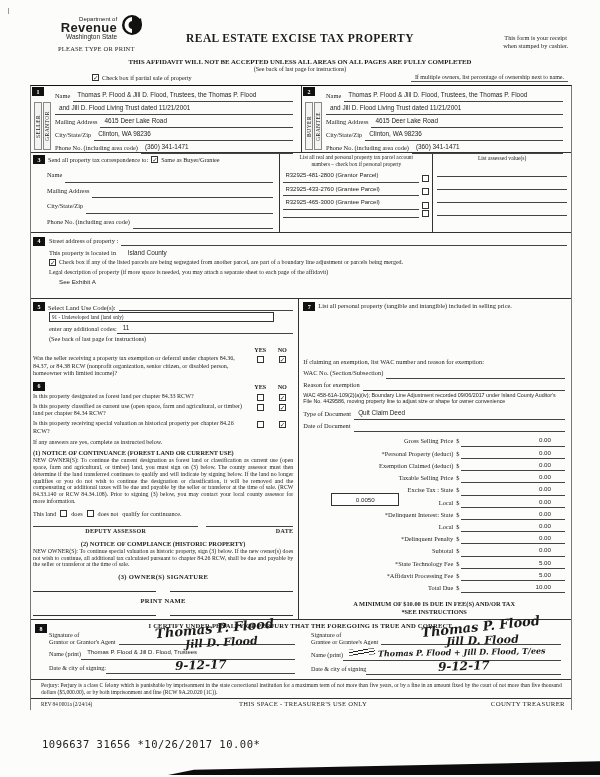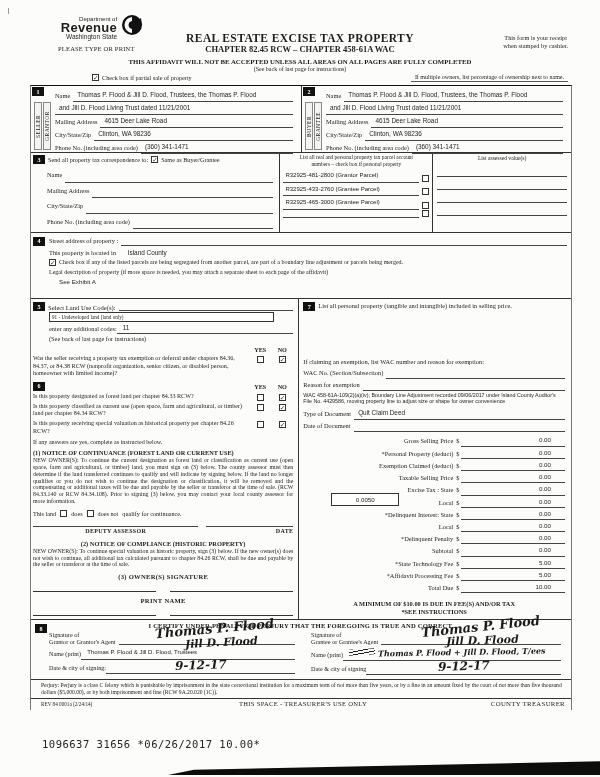--- a/index.html
+++ b/index.html
@@ -155,21 +155,20 @@
         <svg class="logo-mark" viewBox="0 0 26 24">
           <circle cx="13" cy="11" r="10" fill="#111"></circle>
           <path d="M13 3 A 8 8 0 0 0 5.5 11 A 8 8 0 0 0 13 19 L 13 15 A 4.5 4.5 0 0 1 9.5 11 A 4.5 4.5 0 0 1 13 7 Z" fill="#fcfcfa"></path>
           <path d="M22 4 L 15 10 L 23 12 Z" fill="#111"></path>
         </svg>
       </div>
       <div class="please">PLEASE TYPE OR PRINT</div>
     </div>
     <div class="title-blk">
       <div class="main-title">REAL ESTATE EXCISE TAX PROPERTY</div>
-      <div class="sub-title">CHAPTER 82.45 RCW – CHAPTER 458-61A WAC</div>
     </div>
     <div class="receipt">
       <div>This form is your receipt</div>
       <div>when stamped by cashier.</div>
     </div>
   </div>
   <div class="notice">THIS AFFIDAVIT WILL NOT BE ACCEPTED UNLESS ALL AREAS ON ALL PAGES ARE FULLY COMPLETED</div>
   <div class="seeback">(See back of last page for instructions)</div>
   <div class="partialrow">
     <span class="cb">✓</span>
@@ -527,15 +526,15 @@
 
     <div class="perjury">Perjury: Perjury is a class C felony which is punishable by imprisonment in the state correctional institution for a maximum term of not more than five years, or by a fine in an amount fixed by the court of not more than five thousand dollars ($5,000.00), or by both imprisonment and fine (RCW 9A.20.020 (1C)).</div>
 
     <div class="footline">
       <span class="rev-no">REV 84 0001a (2/24/14)</span>
       <span class="tspace">THIS SPACE - TREASURER'S USE ONLY</span>
       <span class="ctreas">COUNTY TREASURER</span>
     </div>
   </div>
 
-  <div class="stamp">1096637 31656 *06/26/2017 10.00*</div>
+  <div class="stamp">1096637 31656 *10/26/2017 10.00*</div>
   <div class="wedge"></div>
 </div>
 
 </body></html>

